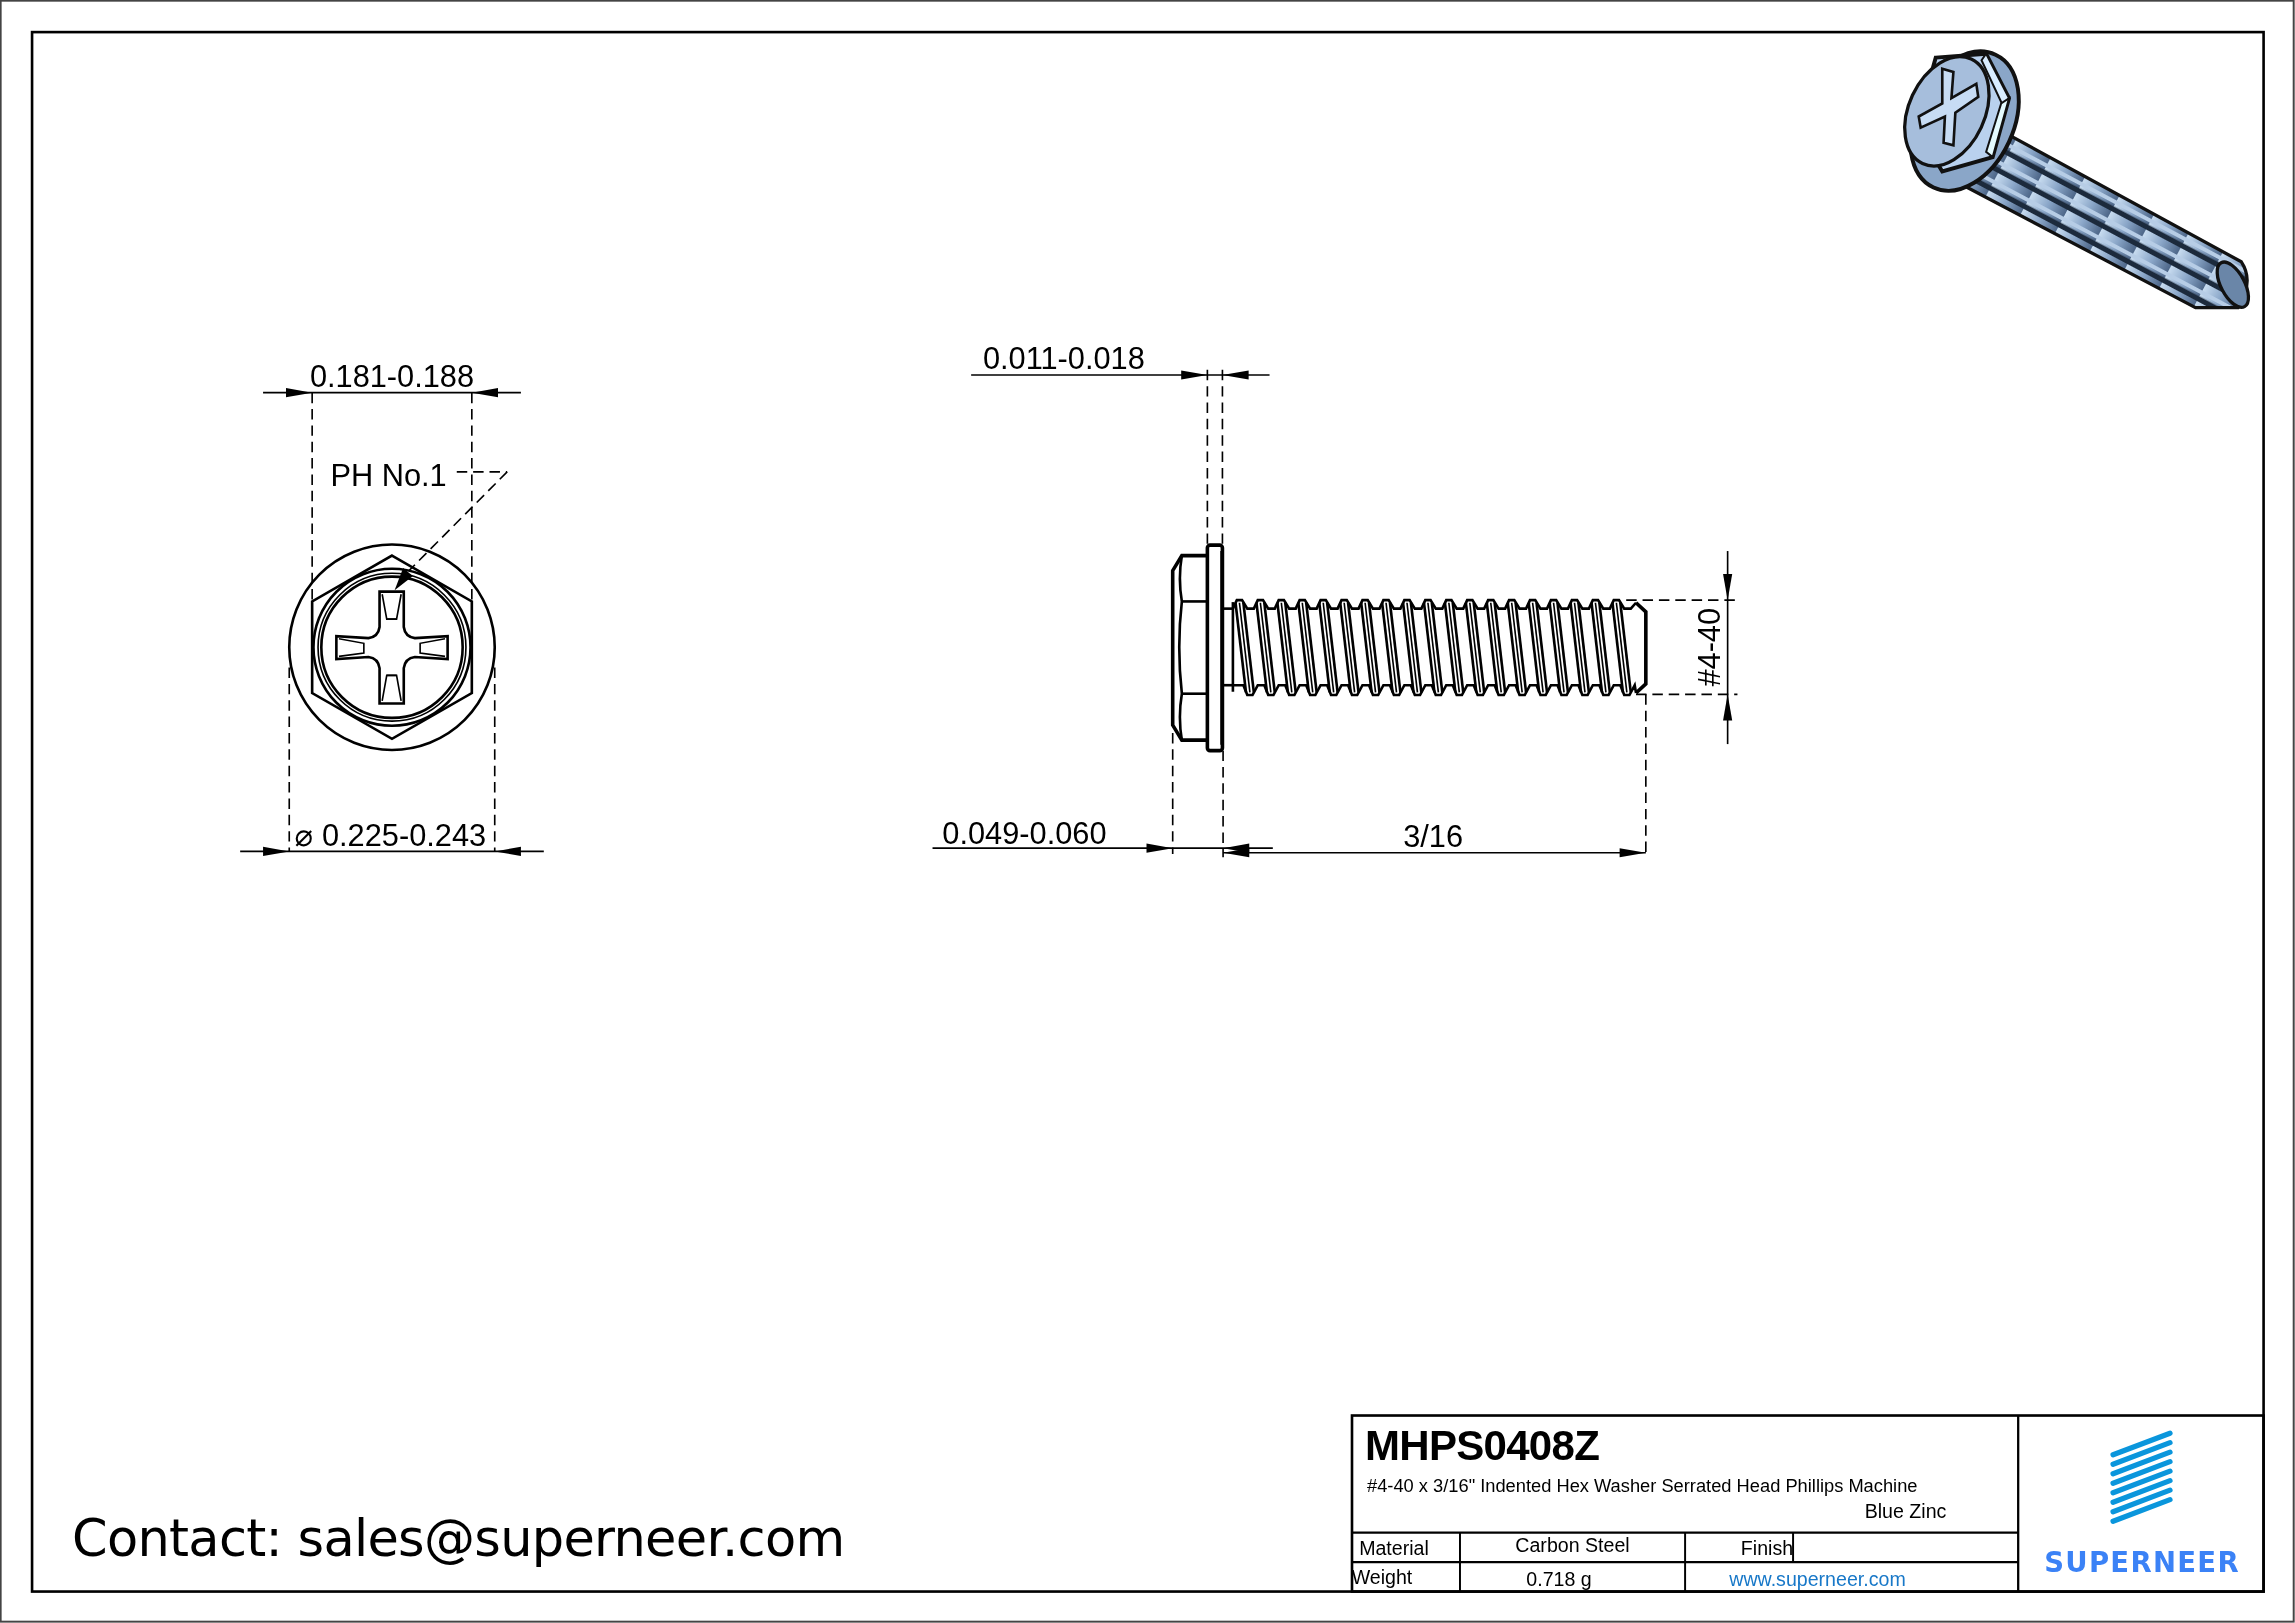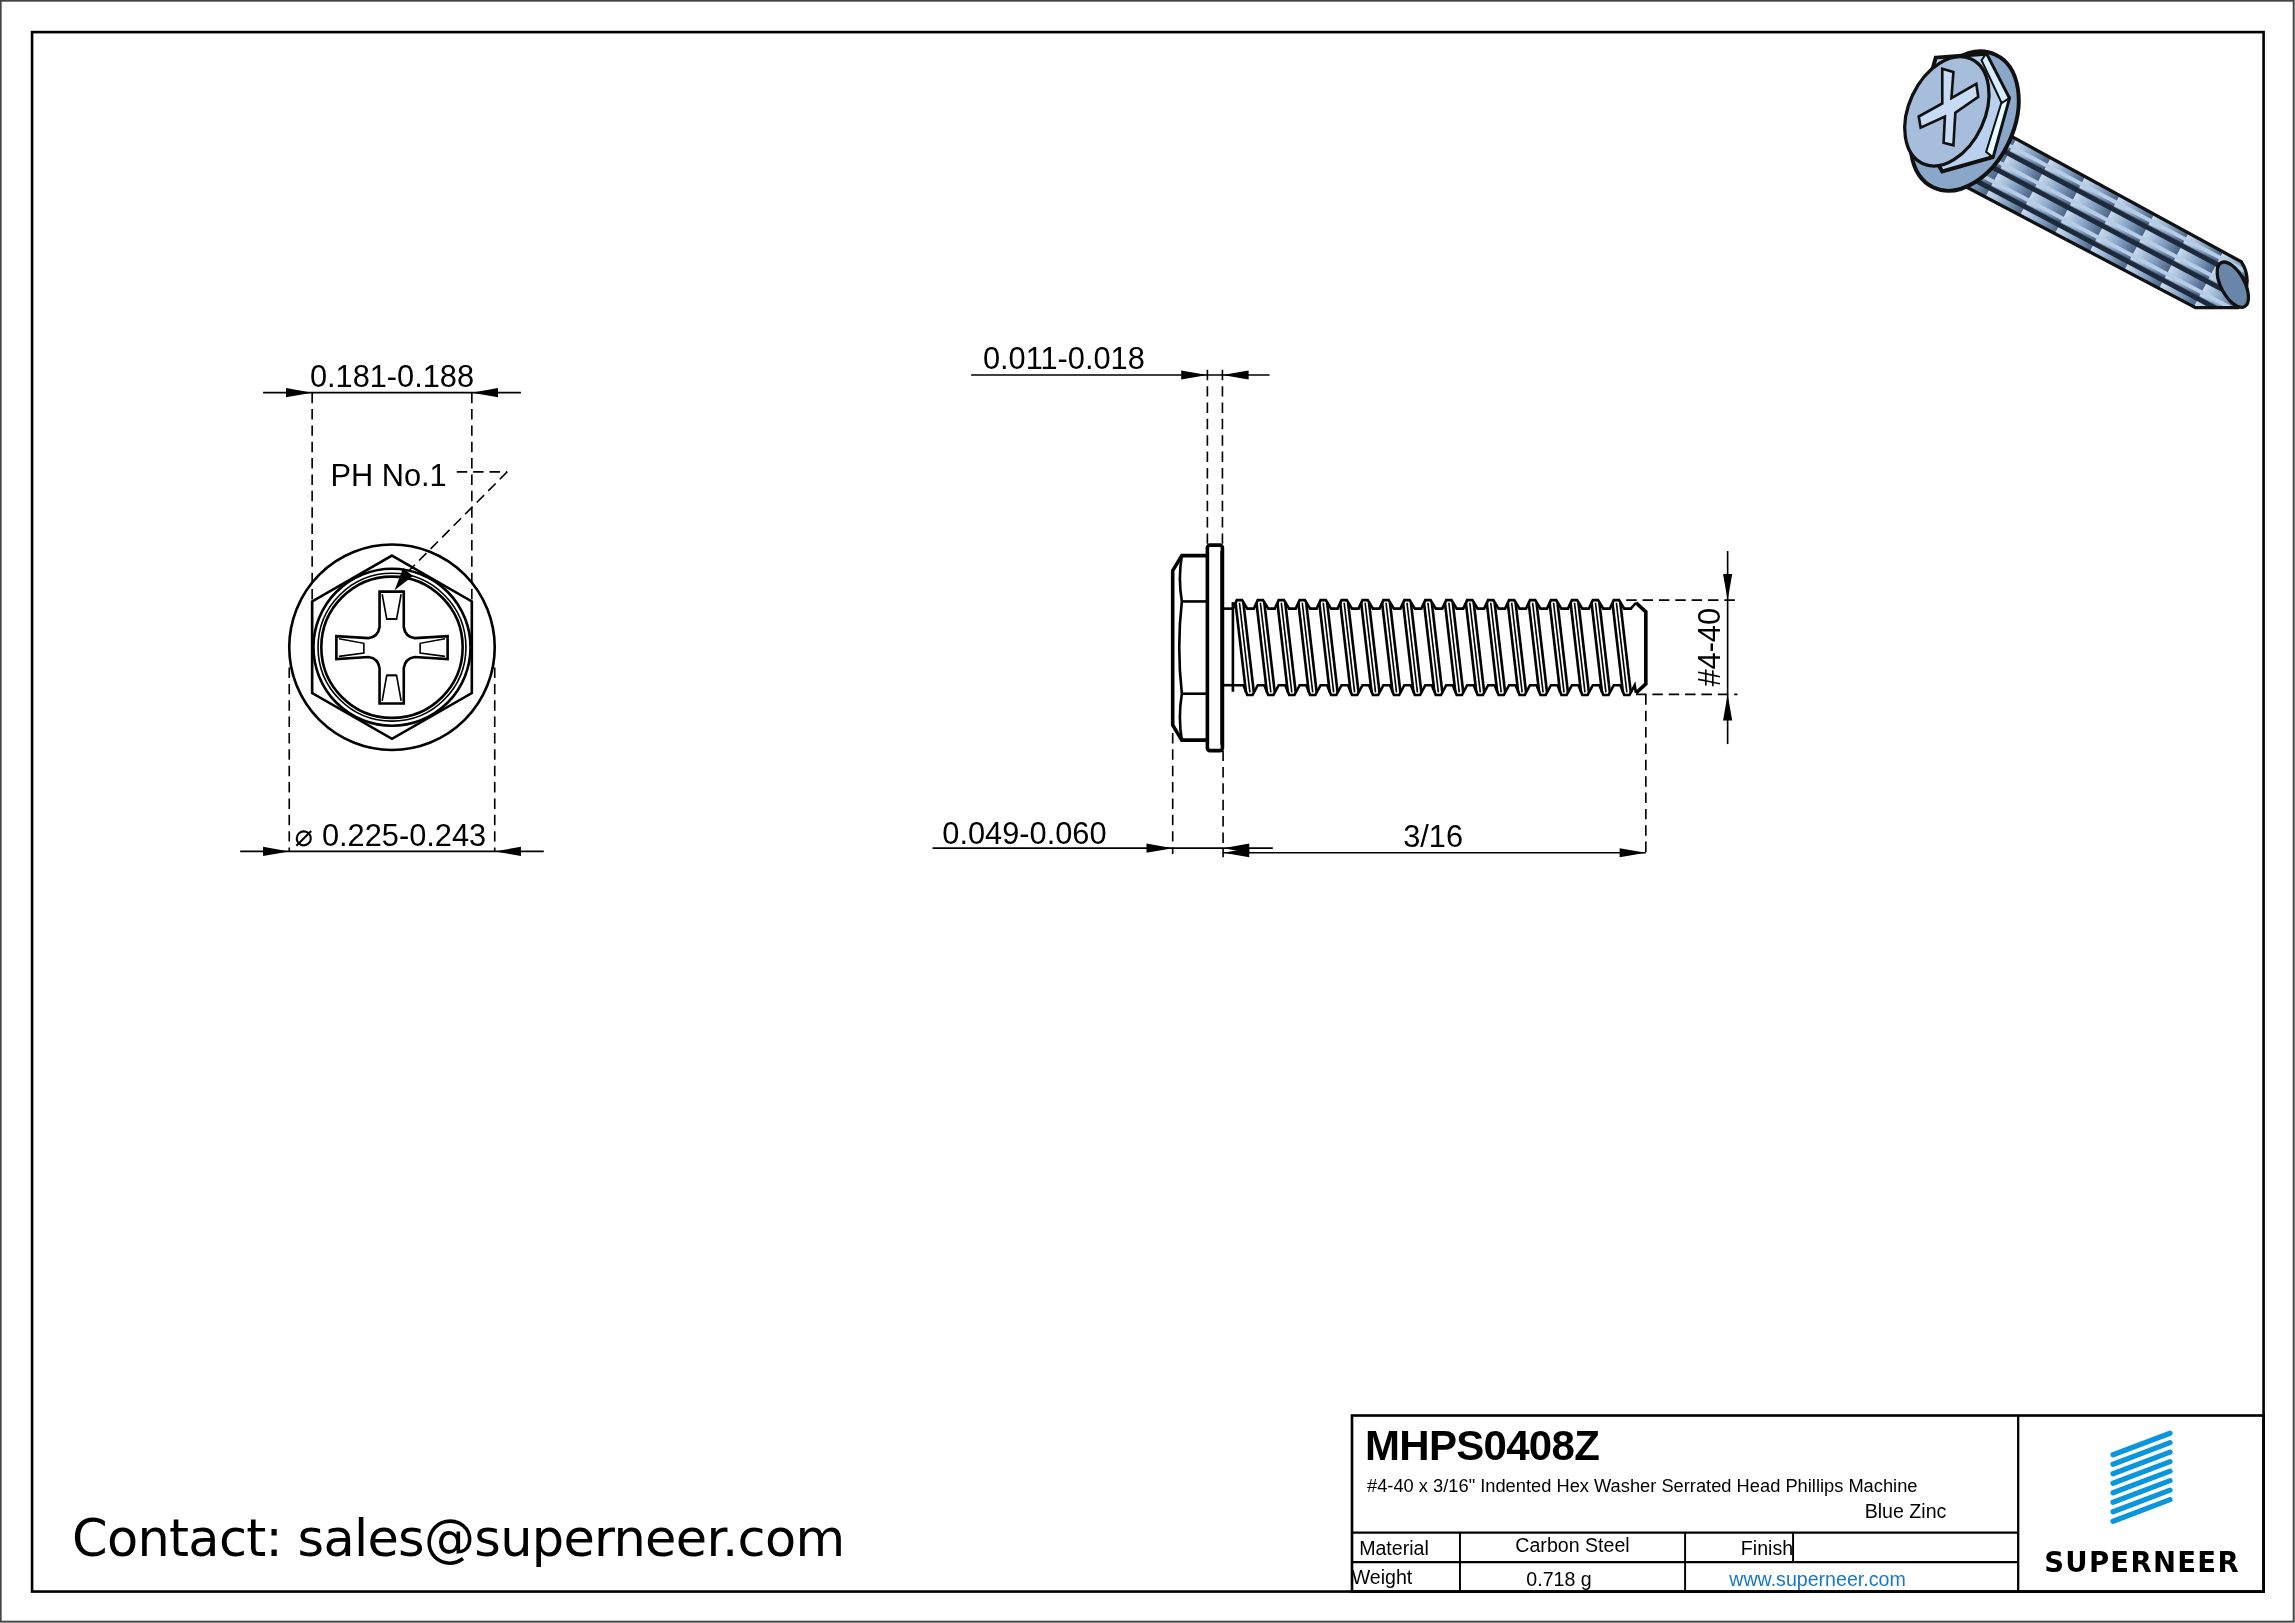--- a/index.html
+++ b/index.html
@@ -11,21 +11,21 @@
   .thick { stroke-width: 5.5; }
   .dash { stroke: #000; stroke-width: 2.5; stroke-dasharray: 16 9; fill: none; }
   .dimtxt { font-family: "Liberation Sans", sans-serif; font-size: 47px; fill: #000; }
   .arrow { fill: #000; stroke: none; }
 
   
   .tb-title { position: absolute; left: 1365px; top: 1422px; font-family: "Liberation Sans", sans-serif; font-weight: bold; font-size: 42px; color: #000; letter-spacing: -0.7px; }
   .tb-desc { position: absolute; left: 1367px; top: 1474px; width: 648px; font-family: "Liberation Sans", sans-serif; font-size: 18.3px; line-height: 23px; color: #000; }
   .tb-cell { position: absolute; font-family: "Liberation Sans", sans-serif; font-size: 19.6px; color: #000; text-align: center; }
   .tb-link { color: #1878c8; }
-  .logo-text { position: absolute; left: 2034px; top: 1546px; width: 216px; text-align: center; font-family: "DejaVu Sans", sans-serif; font-weight: bold; font-size: 27.5px; color: #000000; letter-spacing: 1.3px; }
+  .logo-text { position: absolute; left: 2034px; top: 1546px; width: 216px; text-align: center; font-family: "DejaVu Sans", sans-serif; font-weight: bold; font-size: 27.5px; color: #3b82f6; letter-spacing: 1.3px; }
   .contact { position: absolute; left: 72px; top: 1509px; font-family: "DejaVu Sans", sans-serif; font-size: 51px; color: #000; letter-spacing: -0.7px; }
 </style>
 </head>
 <body>
 
 <svg id="sheet" viewBox="0 0 3507 2480" xmlns="http://www.w3.org/2000/svg">
   <defs>
     <linearGradient id="isoShade" x1="0" y1="0" x2="0" y2="1">
       <stop offset="0" stop-color="#c8dcf0"></stop>
       <stop offset="0.5" stop-color="#8aa6c8"></stop>

